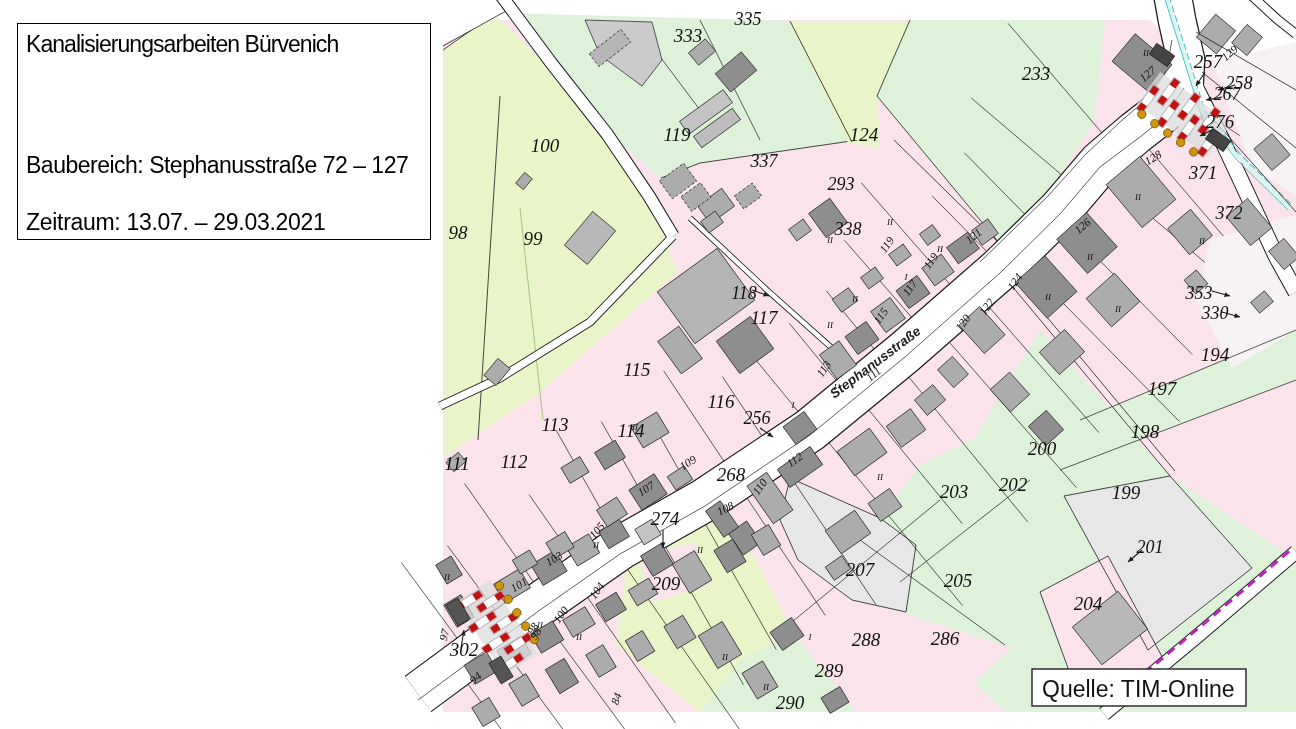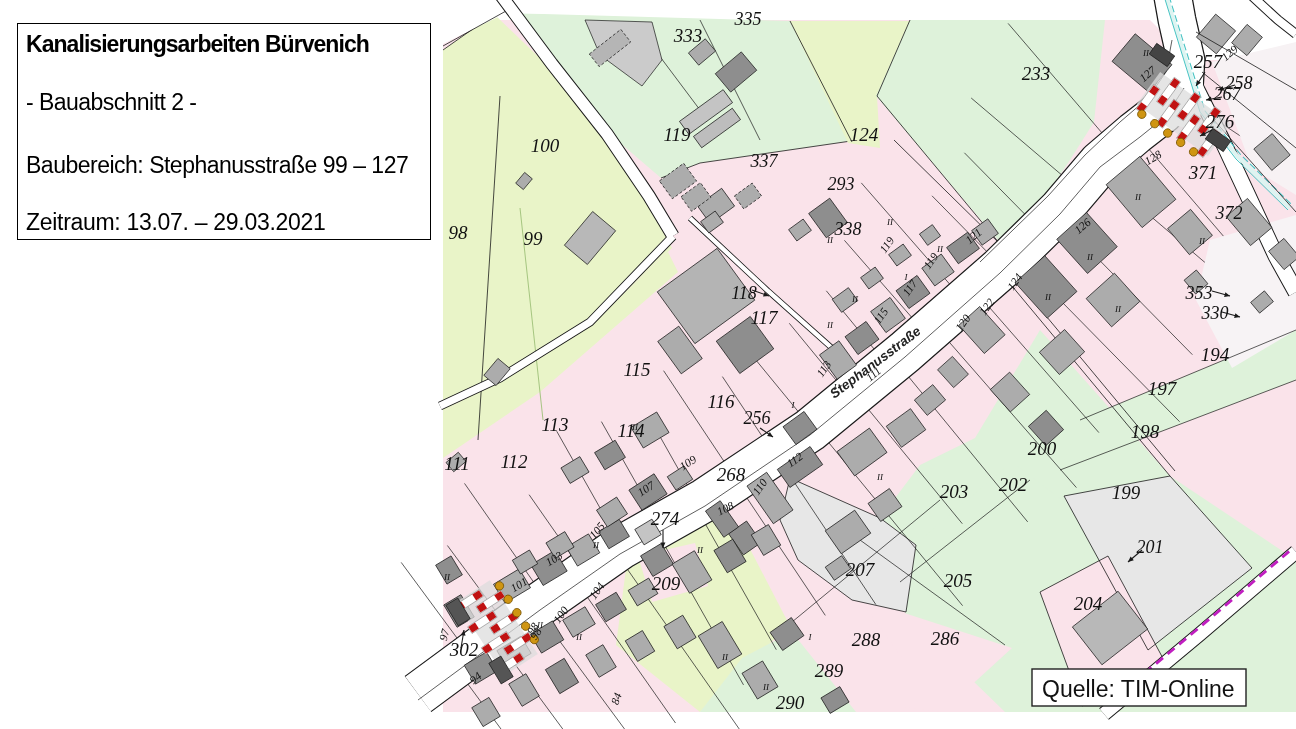--- a/index.html
+++ b/index.html
@@ -689,19 +689,18 @@
 <line x1="1212" y1="130" x2="1200" y2="136" stroke="#1a1a1a" stroke-width="1.1"></line>
     <polygon points="1200,136 1203.8,131.4 1206.0,135.7" fill="#1a1a1a"></polygon>
 
 <rect x="1032" y="669" width="214" height="37" fill="white" stroke="#222" stroke-width="1.4"></rect>
 
 <text x="1042" y="697" font-family="&quot;Liberation Sans&quot;, sans-serif" font-size="23" font-style="normal" font-weight="normal" fill="#111" text-anchor="start">Quelle: TIM-Online</text>
 </svg>
 
 <div id="info">
 
-<div style="top:7px;font-size:23px;font-weight:bold;letter-spacing:-0.95px">Kanalisierungsarbeiten Bürvenich</div>
-
-<div style="top:65px;font-size:23px;letter-spacing:-0.55px">- Bauabschnitt 2 -</div>
-
-<div style="top:127.5px;font-size:23px;letter-spacing:-0.5px">Baubereich: Stephanusstraße 99 – 127</div>
+<div style="top:7px;font-size:23px;font-weight:normal;letter-spacing:-0.95px">Kanalisierungsarbeiten Bürvenich</div>
+
+
+<div style="top:127.5px;font-size:23px;letter-spacing:-0.5px">Baubereich: Stephanusstraße 72 – 127</div>
 
 <div style="top:184.5px;font-size:23px;letter-spacing:-0.3px">Zeitraum: 13.07. – 29.03.2021</div>
 </div>
 </body></html>

